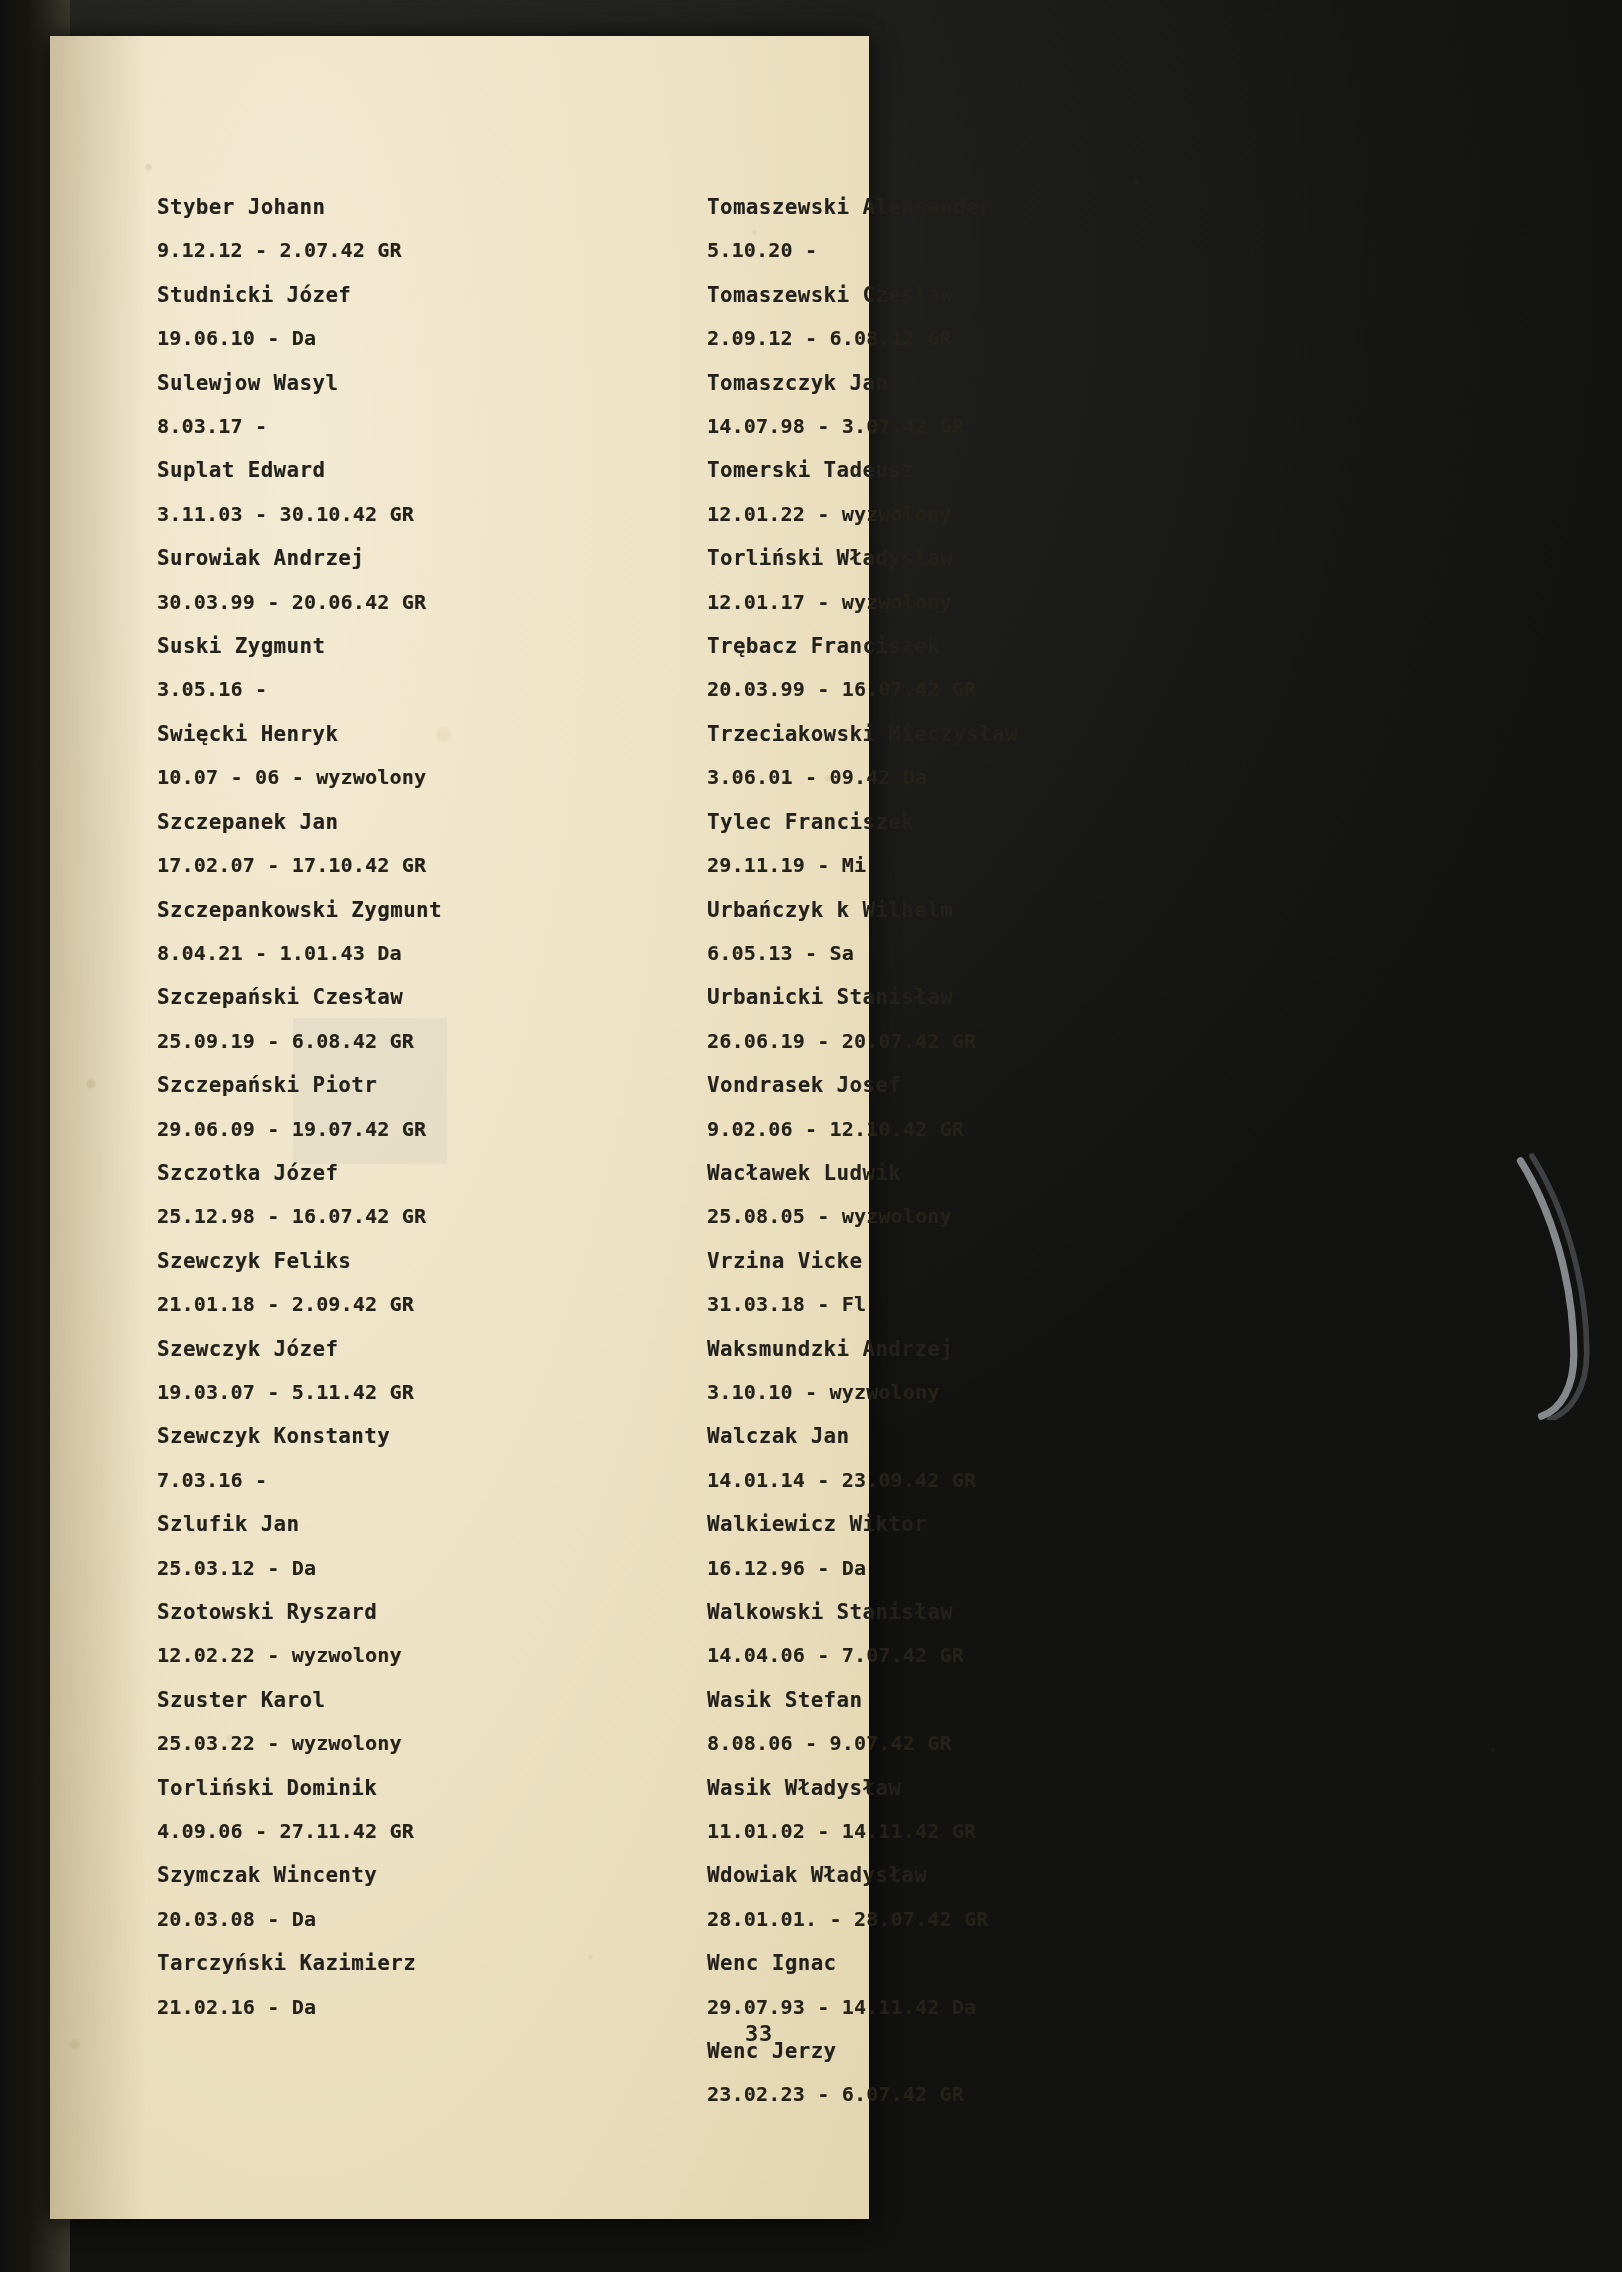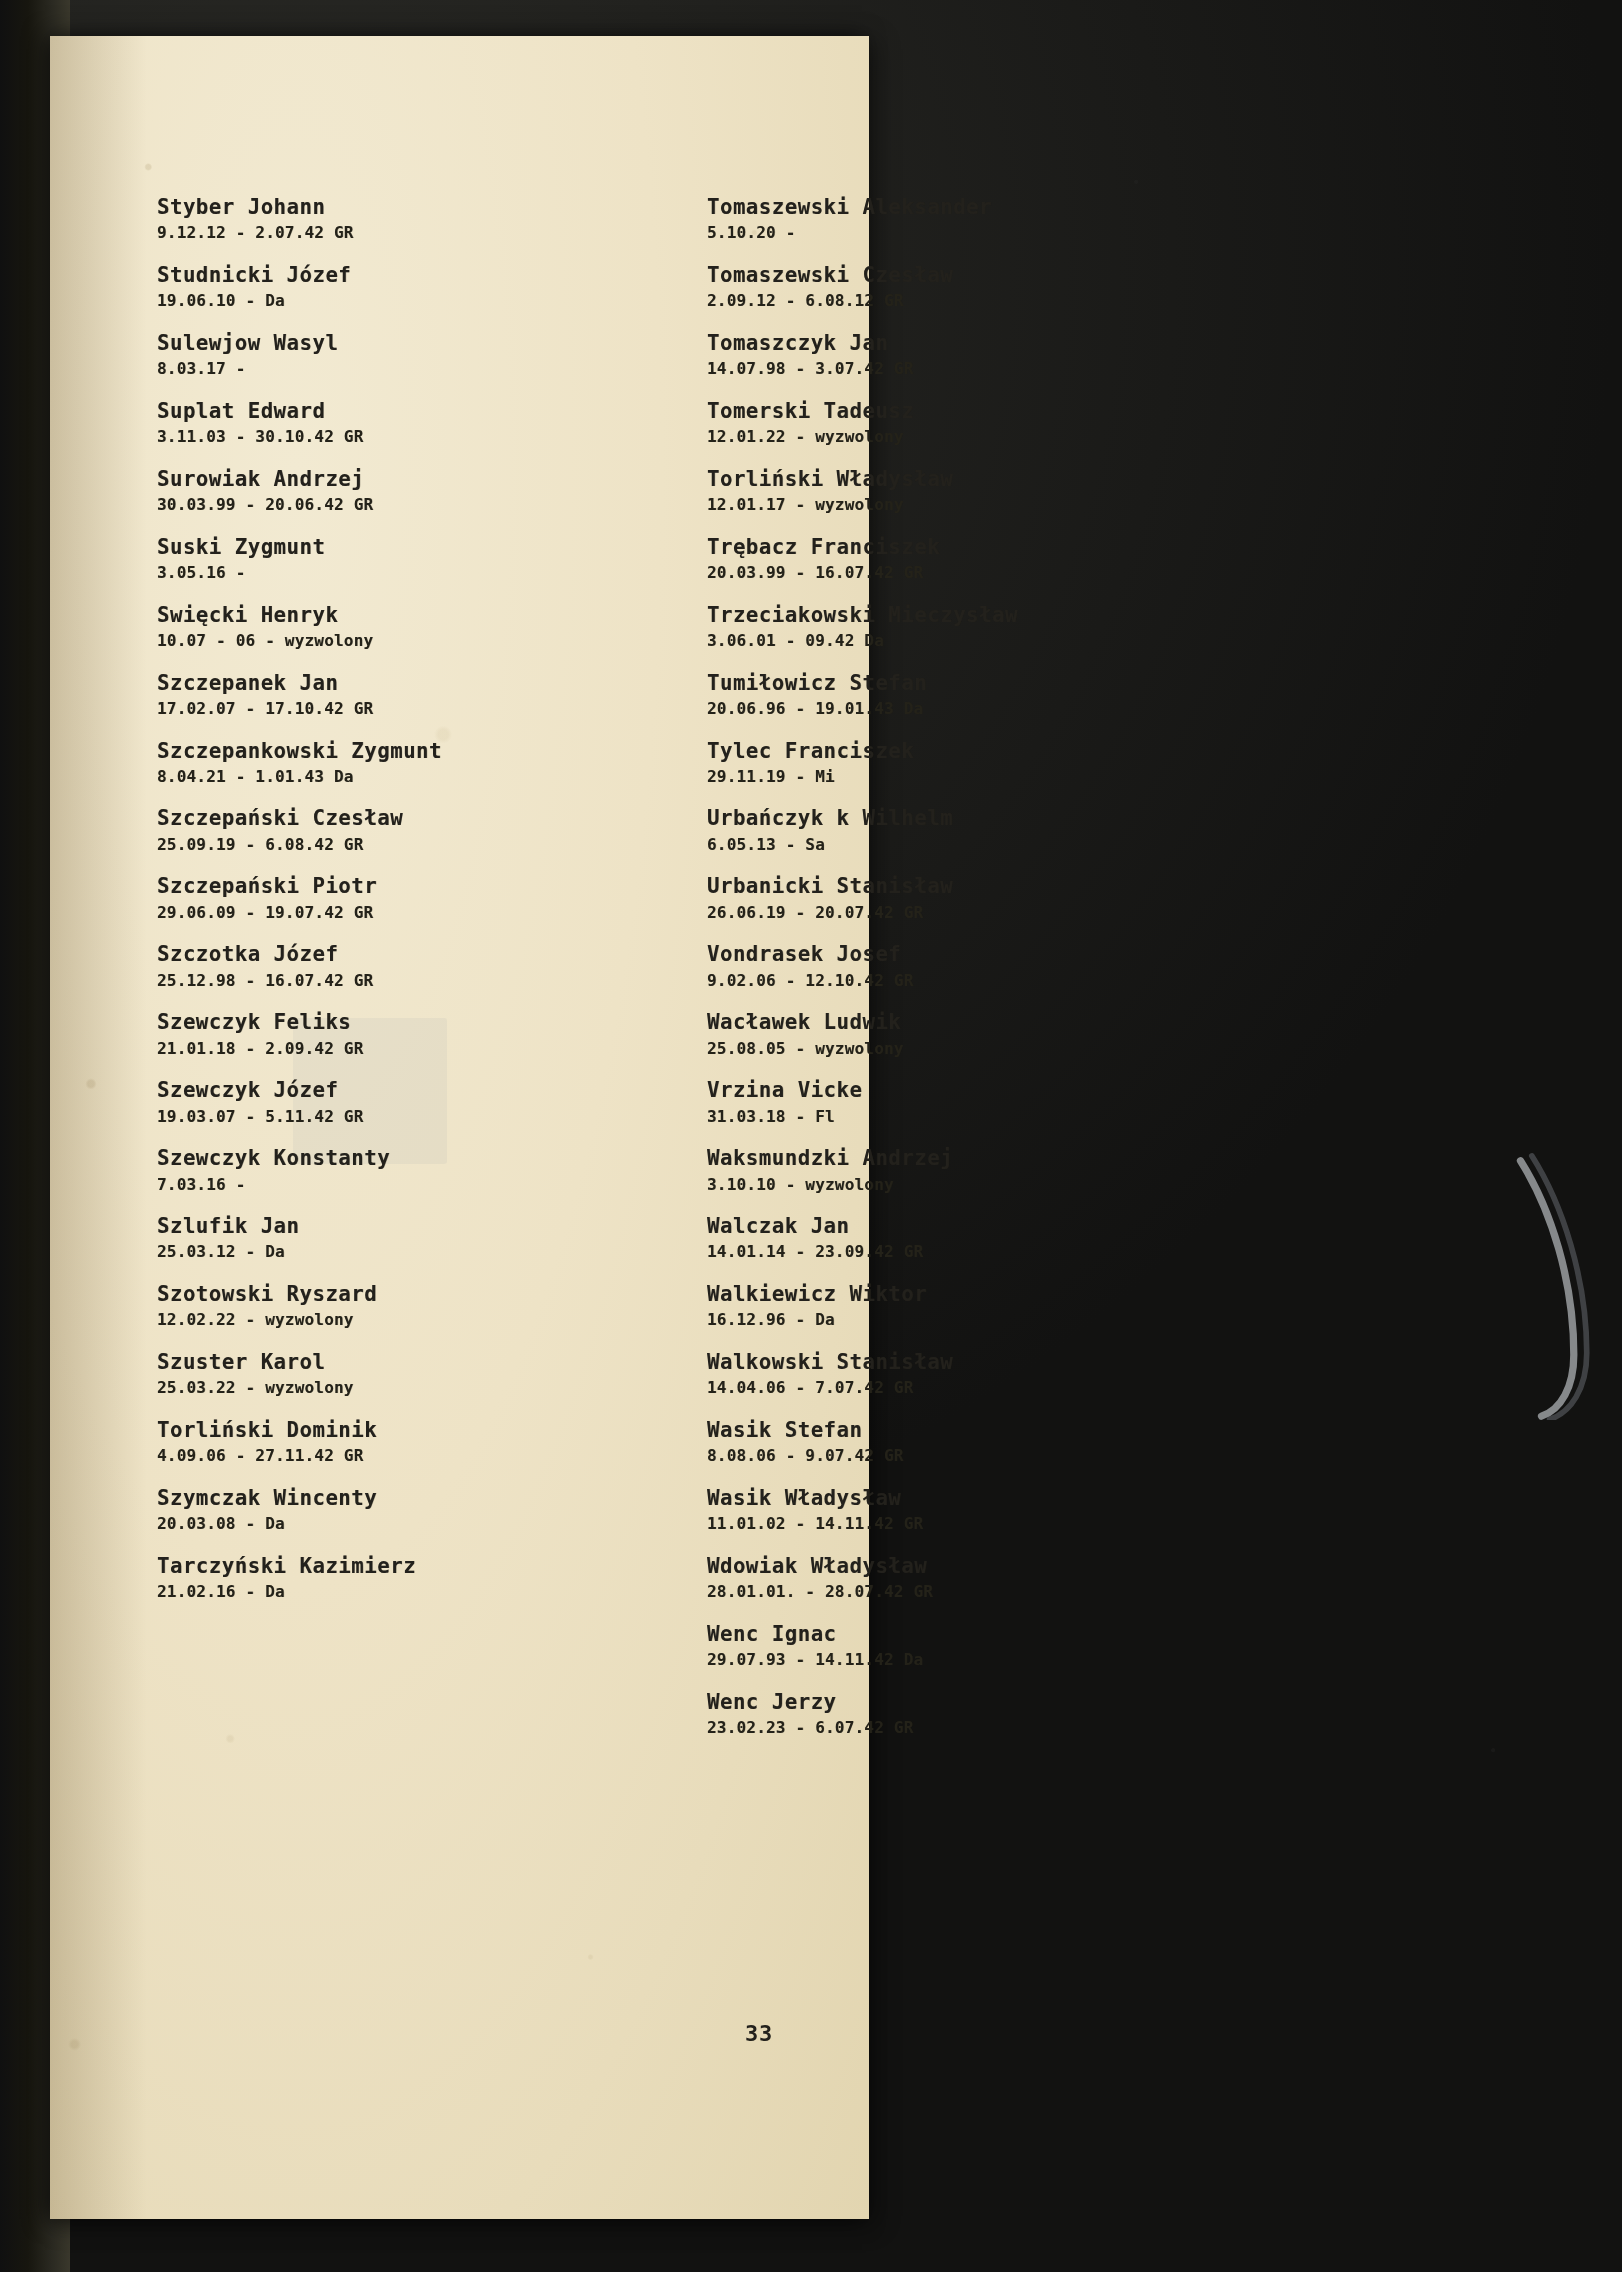--- a/index.html
+++ b/index.html
@@ -126,26 +126,26 @@
   }
   .entry .name {
     font-size: 20.7px;
     letter-spacing: 0.5px;
     color: #23211c;
     font-weight: bold;
     line-height: 1.18;
     white-space: nowrap;
   }
   .entry .dates {
-    font-size: 16px;
+    font-size: 20px;
     letter-spacing: 0.2px;
     color: #242219;
     font-weight: bold;
     line-height: 1.22;
-    margin-top: 4px;
+    margin-top: 19px;
     white-space: nowrap;
   }
 
   
   .entry .name, .entry .dates {
     text-shadow: 0.4px 0.3px 0 rgba(40,36,26,0.35);
   }
 
   .page-number {
     position: absolute;
@@ -280,24 +280,20 @@
         </div>
         <div class="entry">
           <div class="name">Trębacz Franciszek</div>
           <div class="dates">20.03.99 - 16.07.42 GR</div>
         </div>
         <div class="entry">
           <div class="name">Trzeciakowski Mieczysław</div>
           <div class="dates">3.06.01 - 09.42 Da</div>
         </div>
         <div class="entry">
-          <div class="name">Tumiłowicz Stefan</div>
-          <div class="dates">20.06.96 - 19.01.43 Da</div>
-        </div>
-        <div class="entry">
           <div class="name">Tylec Franciszek</div>
           <div class="dates">29.11.19 - Mi</div>
         </div>
         <div class="entry">
           <div class="name">Urbańczyk k Wilhelm</div>
           <div class="dates">6.05.13 - Sa</div>
         </div>
         <div class="entry">
           <div class="name">Urbanicki Stanisław</div>
           <div class="dates">26.06.19 - 20.07.42 GR</div>

